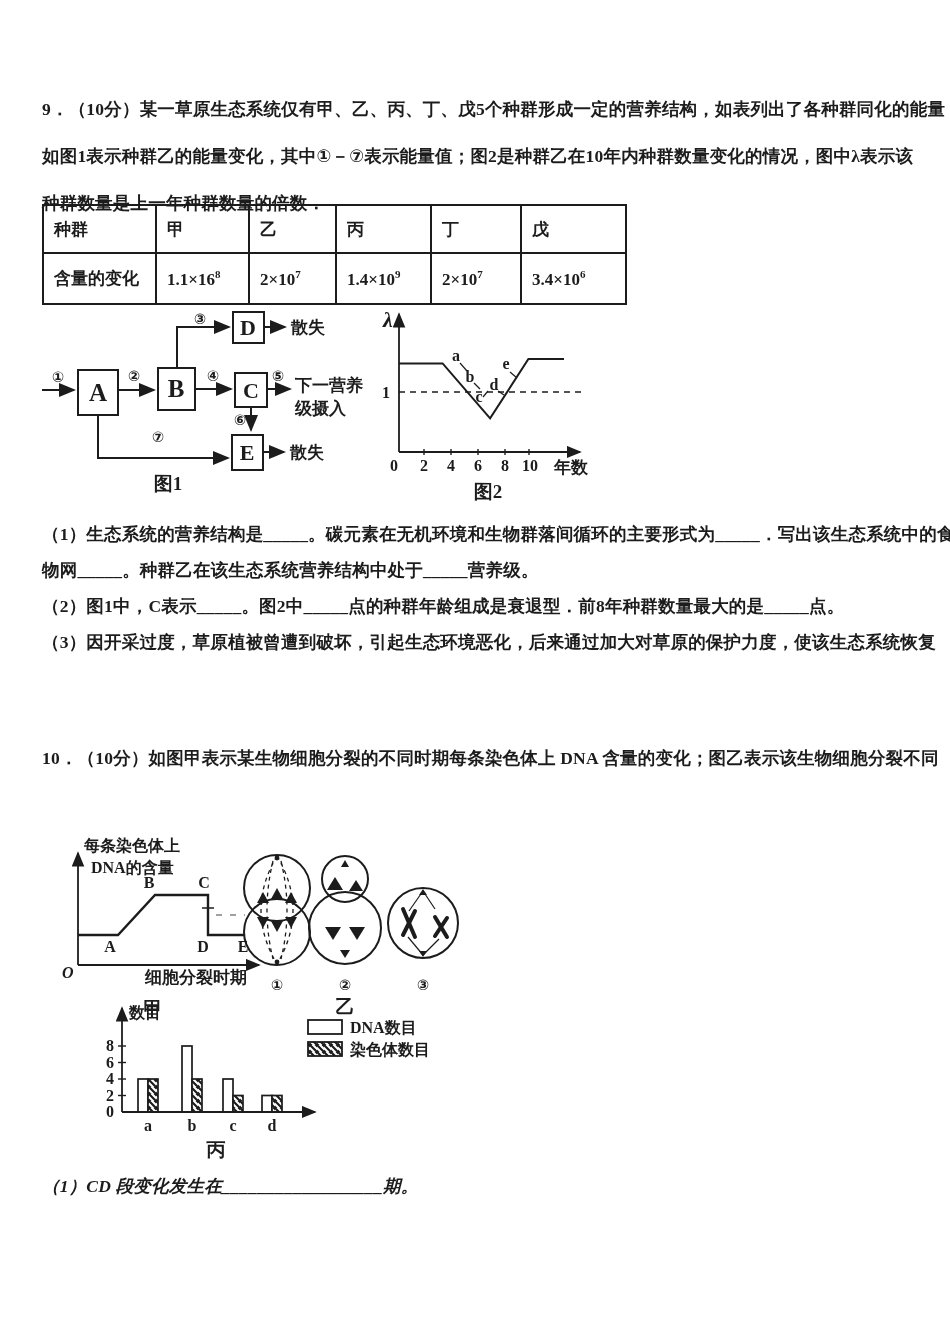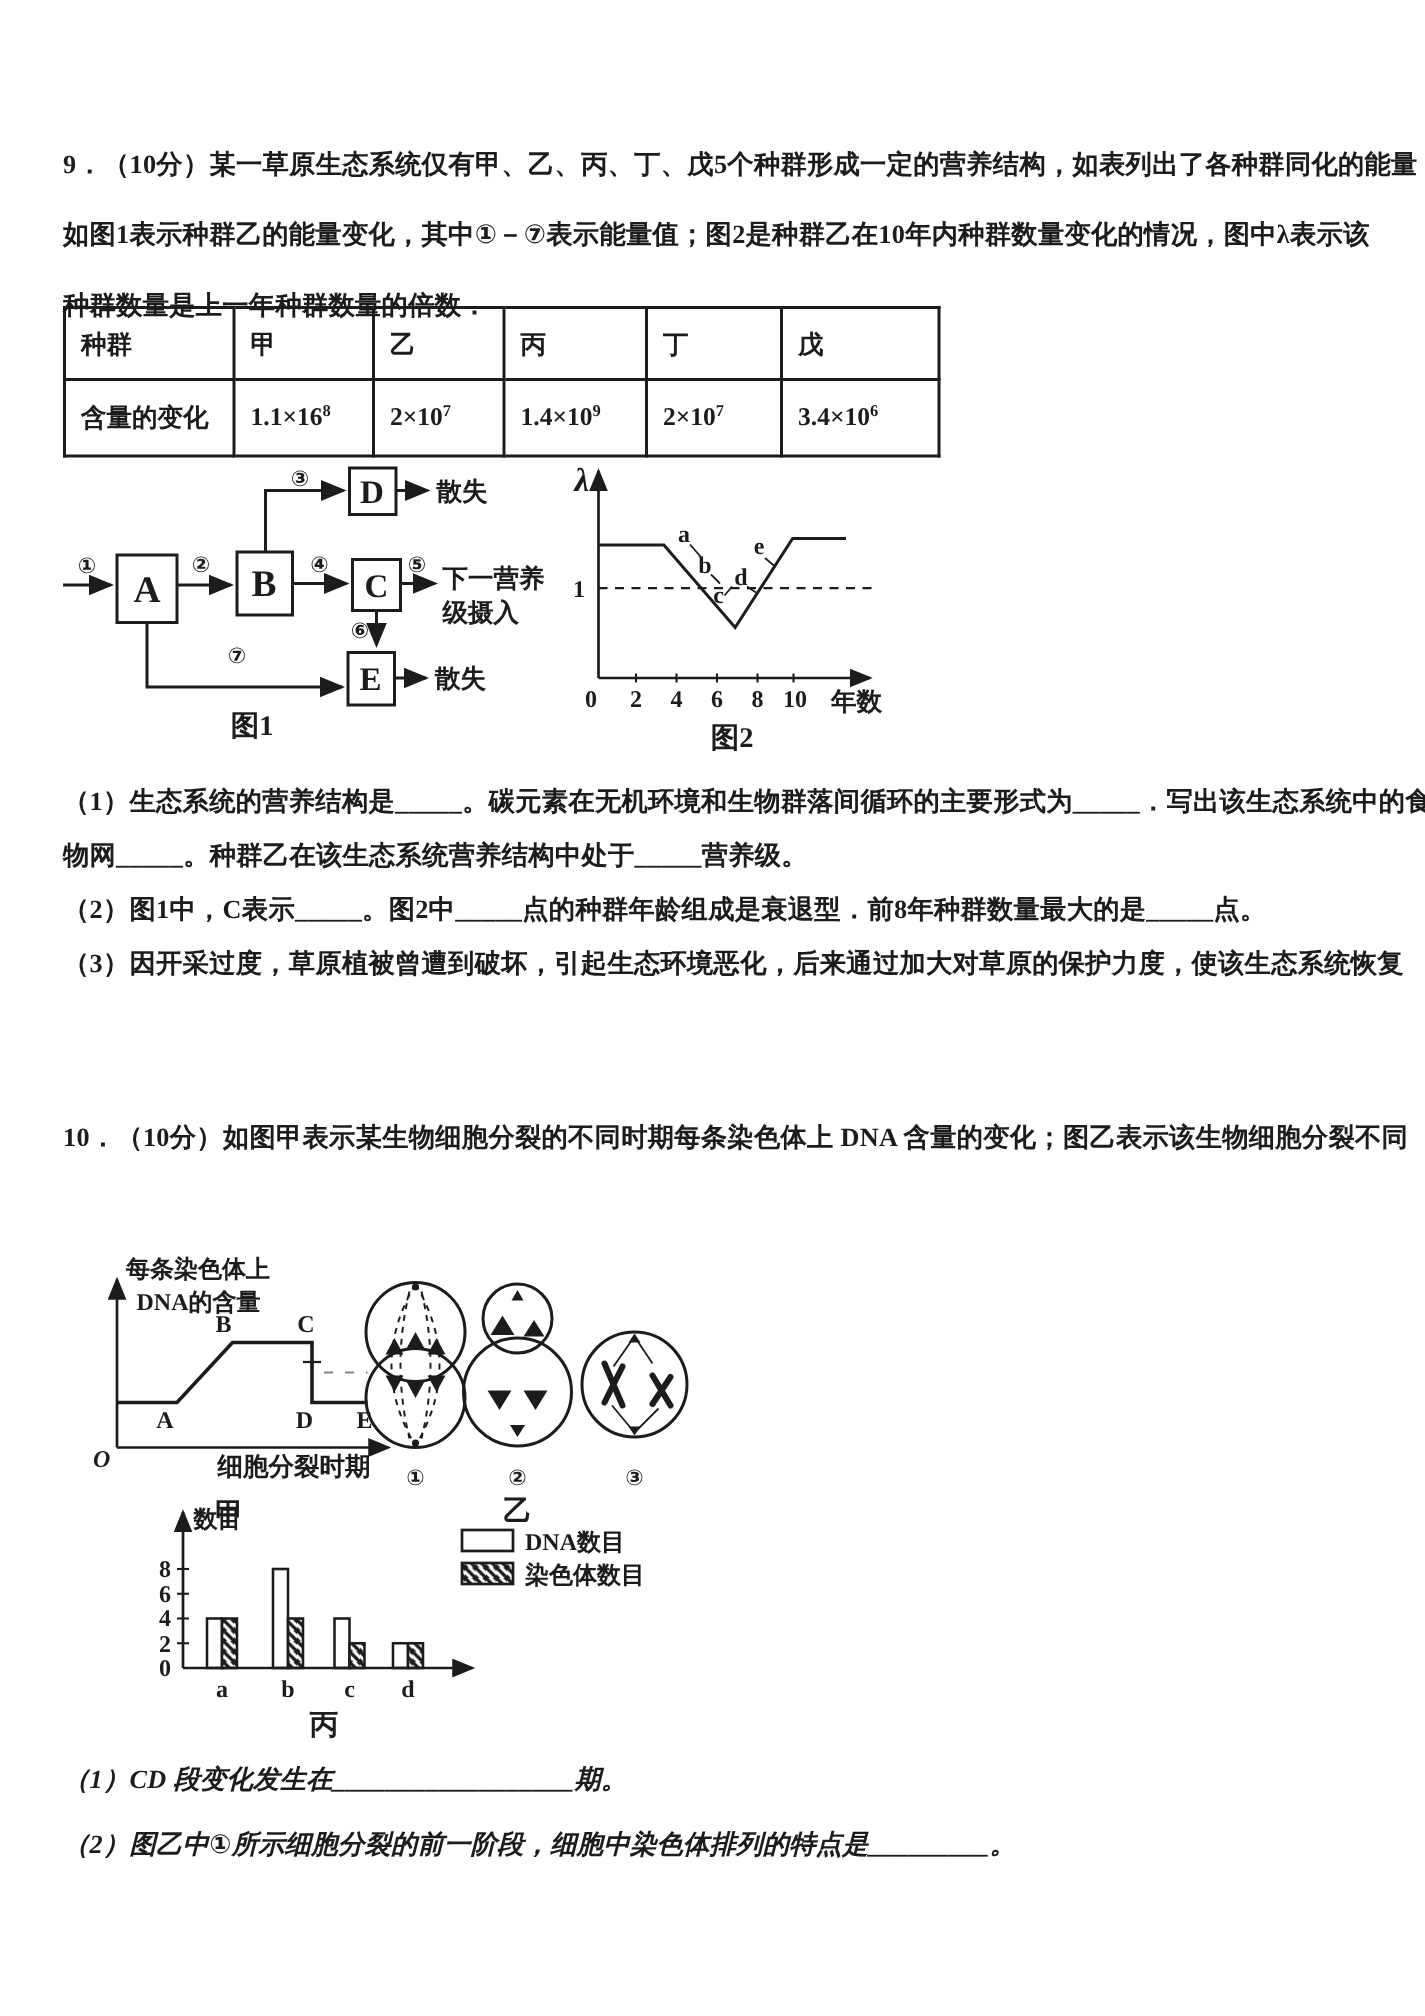--- a/index.html
+++ b/index.html
@@ -290,14 +290,13 @@
   <text class="tick" x="21" y="121" text-anchor="end">0</text>
   <rect x="215" y="24" width="34" height="14" fill="#ffffff" stroke="#1c1c1c" stroke-width="1.8"></rect>
   <text class="cn-sm" x="257" y="37">DNA数目</text>
   <rect x="215" y="46" width="34" height="14" fill="url(#hatch)" stroke="#1c1c1c" stroke-width="1.8"></rect>
   <text class="cn-sm" x="257" y="59">染色体数目</text>
   <text class="cap" x="123" y="160" text-anchor="middle">丙</text>
 </svg>
 
 <div class="abs subs43" style="left:42px;top:1165px;width:895px;">
   <div class="line">（1）CD 段变化发生在__________________期。</div>
-  <div class="line">（2）图乙中①所示细胞分裂的前一阶段，细胞中染色体排列的特点是_________。</div>
 </div>
 
 </body></html>

